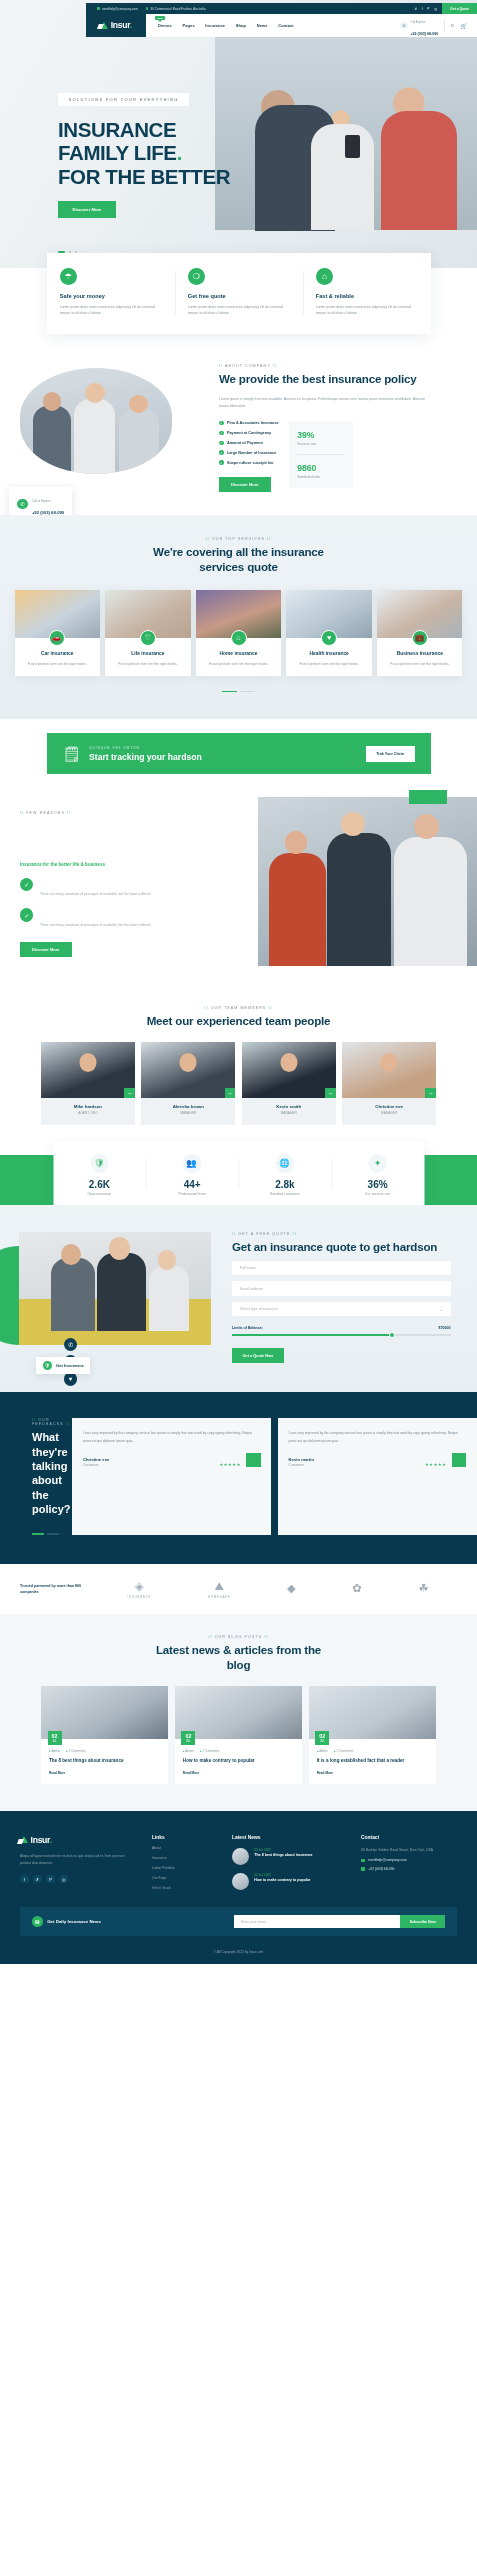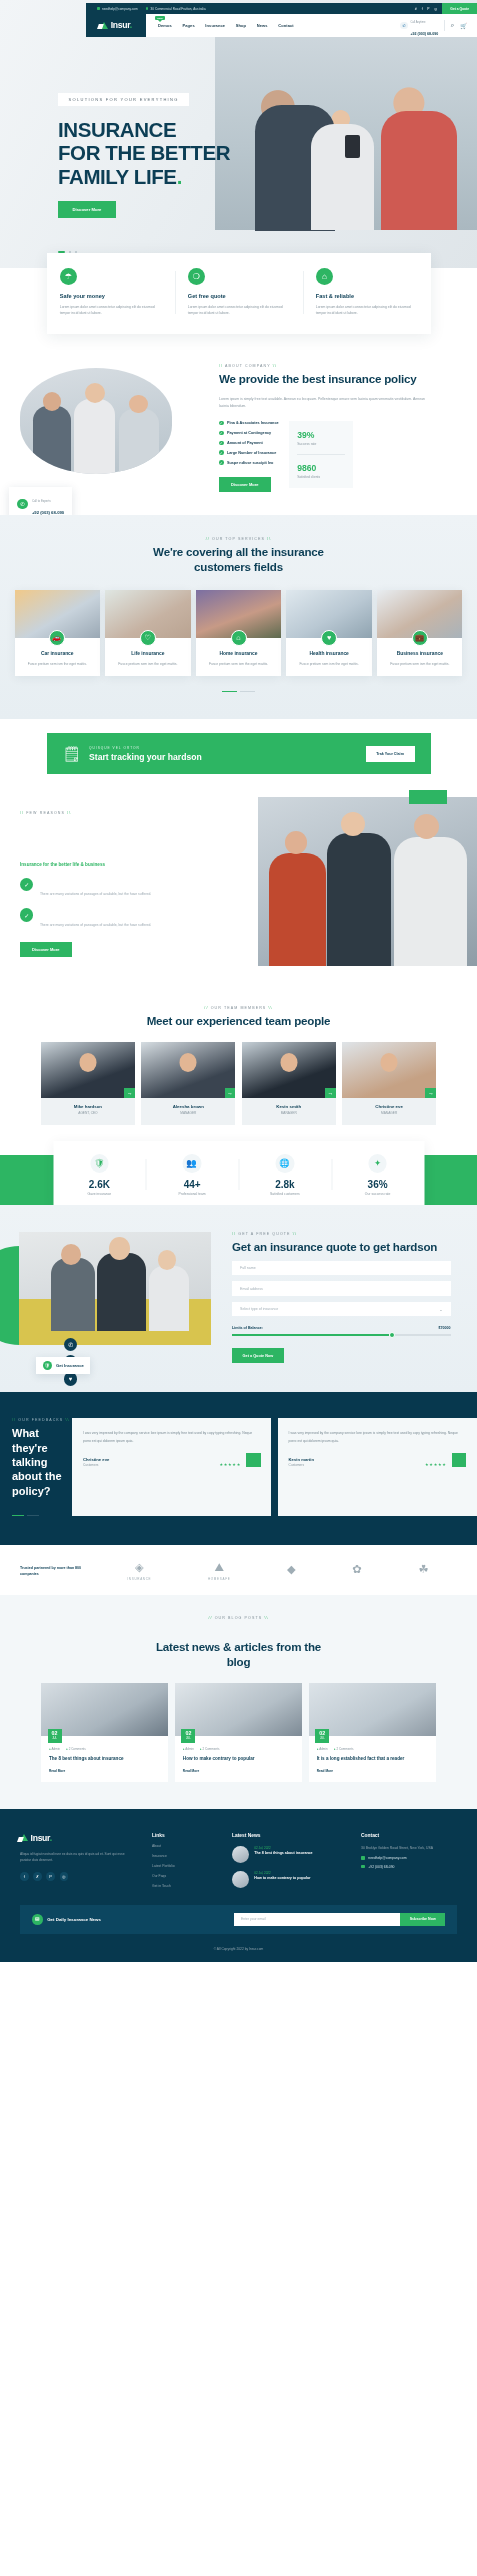--- a/index.html
+++ b/index.html
@@ -185,21 +185,21 @@
   .q-field .chev{margin-left:auto;font-size:4px;color:#8a98a1;}
   .q-balrow{display:flex;align-items:center;margin-top:9.3px;font-size:3.6px;font-weight:bold;color:#0c3e55;}
   .q-balrow .val{margin-left:auto;}
   .q-slider{margin-top:4.6px;height:2px;background:#d6dee3;position:relative;}
   .q-slider .fill{position:absolute;left:0;top:0;height:2px;width:72%;background:#2db563;}
   .q-slider .knob{position:absolute;left:72%;top:-2px;width:6px;height:6px;border-radius:50%;background:#2db563;border:1.3px solid #fff;}
   .q-btn{margin-top:12px;display:inline-block;background:#2db563;color:#fff;font-size:3.8px;font-weight:bold;padding:5.3px 10.6px;}
 
   
   .testi{background:#07384e;padding:26.5px 0 29px;display:flex;position:relative;overflow:hidden;}
-  .testi-left{width:166px;padding-left:12px;}
+  .testi-left{width:166px;padding-left:12px;margin-left:20px;}
   .testi-h{margin-top:4px;font-size:11px;line-height:1.3;font-weight:bold;color:#fff;}
   .testi-dots{display:flex;gap:3.3px;margin-top:17px;}
   .testi-dots i{width:12px;height:1.3px;background:#2a5568;display:block;}
   .testi-dots i.on{background:#2db563;}
   .testi-right{flex:1;display:flex;gap:6.6px;padding-right:0;}
   .tcard{width:199px;flex:none;background:#f4f8f9;padding:12px 10.6px 10.6px;position:relative;}
   .tc-q{font-size:3.4px;line-height:2.1;color:#7b8b94;}
   .tc-foot{display:flex;align-items:flex-end;margin-top:8px;}
   .tc-n{font-size:4.2px;font-weight:bold;color:#0c3e55;}
   .tc-r{font-size:3.2px;color:#8a98a1;margin-top:1.3px;}
@@ -321,22 +321,22 @@
       <div class="shirt1"></div>
         <div class="shirt2"></div>
         <div class="shirt3"></div>
         <div class="phone"></div>
     </div>
 
     <div class="hero-inner">
       <div class="hero-tag">SOLUTIONS FOR YOUR EVERYTHING</div>
       <div class="hero-h1">
         <div>INSURANCE</div>
+        <div><span>FAMILY LIFE</span><span class="dot">.</span></div>
         <div>FOR THE BETTER</div>
-        <div><span>FAMILY LIFE</span><span class="dot">.</span></div>
       </div>
       <div class="hero-btn">Discover More</div>
     </div>
 
     <div class="hero-dots">
       <i class="on"></i>
       <i></i>
       <i></i>
     </div>
   </div>
@@ -415,21 +415,21 @@
           <div class="st-num">9860</div>
           <div class="st-lbl">Satisfied clients</div>
         </div>
       </div>
     </div>
   </div>
 
   <div class="services">
     <div class="center">
       <div class="sec-tag"><i>//</i> <span>OUR TOP SERVICES</span> <i>\\</i></div>
-      <div class="sec-h2" style="max-width:212px;margin:4px auto 0;">We're covering all the insurance customers fields</div>
+      <div class="sec-h2" style="max-width:212px;margin:4px auto 0;">We're covering all the insurance services quote</div>
     </div>
     <div class="svc-row">
       <div class="svc">
         <div class="svc-img a">
             <div class="svc-ico">🚗</div>
           </div>
         <div class="svc-h">Car insurance</div>
         <div class="svc-p">Fusce pretium sem ism the eget mattis.</div>
       </div>
       <div class="svc">
@@ -676,21 +676,21 @@
       <div class="br">
         <span class="g">☘</span>
         <span class="t"></span>
       </div>
     </div>
   </div>
 
   <div class="blog">
     <div class="center">
       <div class="sec-tag"><i>//</i> <span>OUR BLOG POSTS</span> <i>\\</i></div>
-      <div class="sec-h2" style="max-width:172px;margin:20px auto 0;">Latest news &amp; articles from the blog</div>
+      <div class="sec-h2" style="max-width:172px;margin:4px auto 0;">Latest news &amp; articles from the blog</div>
     </div>
     <div class="blog-row">
       <div class="bl">
         <div class="bl-img a">
           <div class="bl-date">
             <div class="d">02</div>
             <div class="m">JUL</div>
           </div>
         </div>
         <div class="bl-body">

